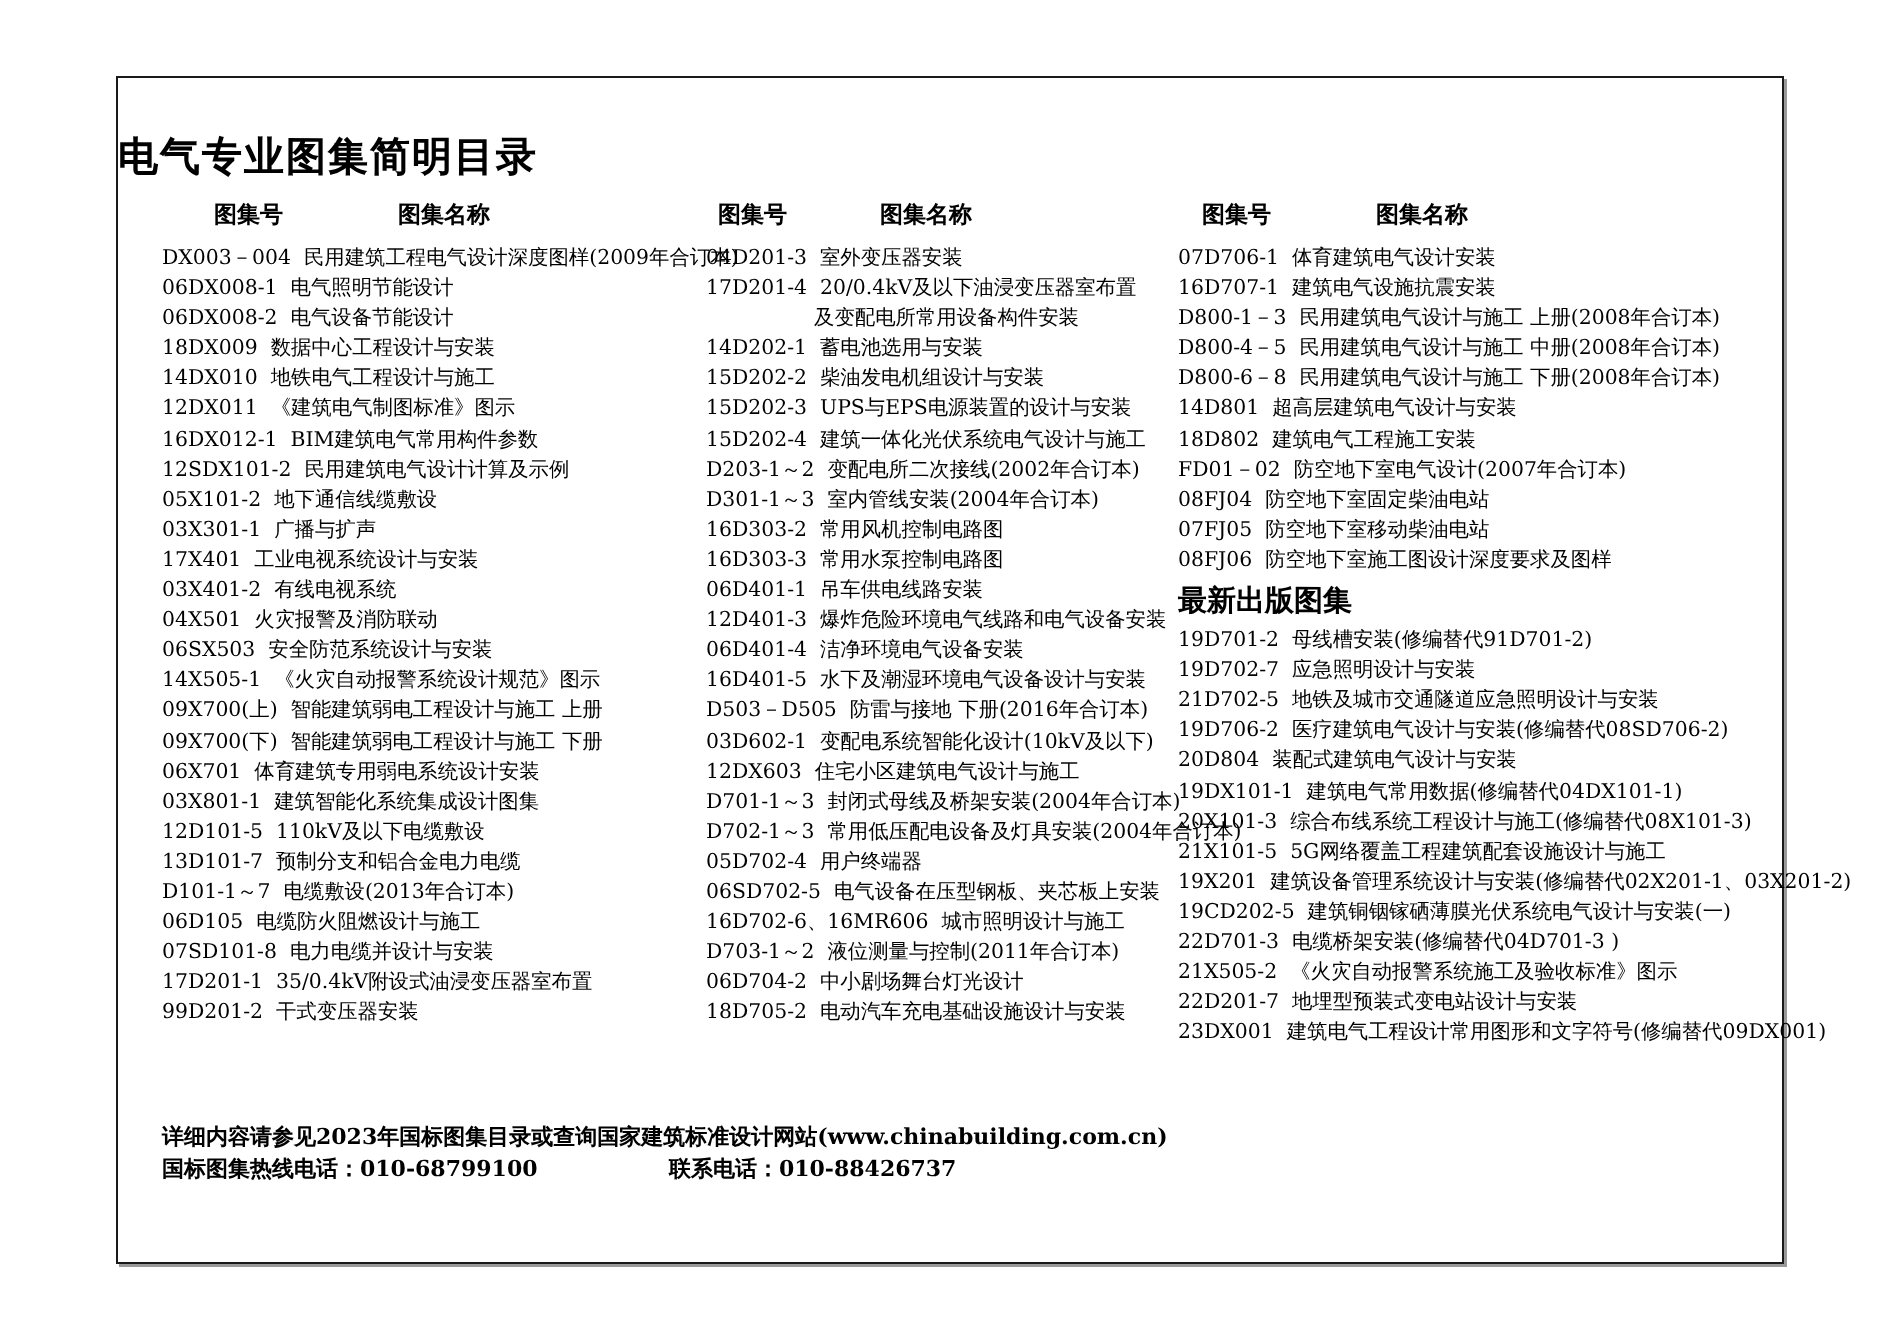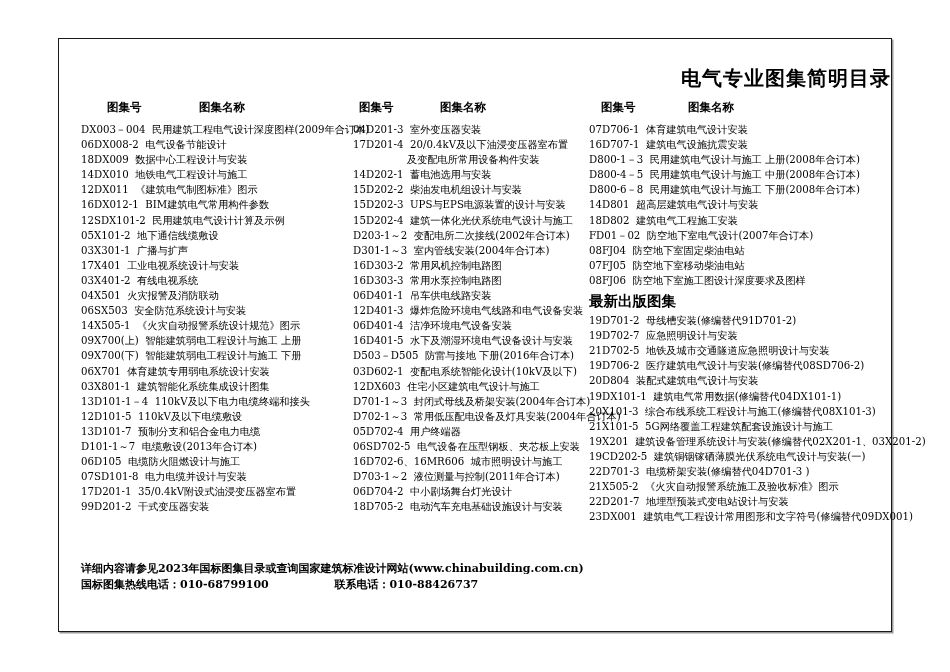--- a/index.html
+++ b/index.html
@@ -21,21 +21,21 @@
     top: 38px;
     width: 834px;
     height: 594px;
     border: 1.5px solid #1a1a1a;
     box-sizing: border-box;
     background: #ffffff;
     box-shadow: 1.5px 1.5px 0 0 #9a9a9a;
   }
 
   #title {
-    text-align: right;
+    text-align: left;
     font-size: 20px;
     font-weight: bold;
     letter-spacing: 1px;
     margin-top: 26px;
     font-family: "DejaVu Serif", "Liberation Serif", serif;
   }
 
   #columns {
     display: flex;
     flex-direction: row;
@@ -111,38 +111,38 @@
 
   <div id="columns">
 
     <div class="col col-1">
       <div class="col-head">
         <span class="head-num">图集号</span>
         <span class="head-name">图集名称</span>
       </div>
       <div class="entries">
           <div class="entry"><span class="code">DX003－004</span>&nbsp;&nbsp;<span class="nm">民用建筑工程电气设计深度图样(2009年合订本)</span></div>
+          <div class="entry"><span class="code">06DX008-1</span>&nbsp;&nbsp;<span class="nm">电气照明节能设计</span></div>
           <div class="entry"><span class="code">06DX008-2</span>&nbsp;&nbsp;<span class="nm">电气设备节能设计</span></div>
           <div class="entry"><span class="code">18DX009</span>&nbsp;&nbsp;<span class="nm">数据中心工程设计与安装</span></div>
           <div class="entry"><span class="code">14DX010</span>&nbsp;&nbsp;<span class="nm">地铁电气工程设计与施工</span></div>
           <div class="entry"><span class="code">12DX011</span>&nbsp;&nbsp;<span class="nm">《建筑电气制图标准》图示</span></div>
           <div class="entry"><span class="code">16DX012-1</span>&nbsp;&nbsp;<span class="nm">BIM建筑电气常用构件参数</span></div>
           <div class="entry"><span class="code">12SDX101-2</span>&nbsp;&nbsp;<span class="nm">民用建筑电气设计计算及示例</span></div>
           <div class="entry"><span class="code">05X101-2</span>&nbsp;&nbsp;<span class="nm">地下通信线缆敷设</span></div>
           <div class="entry"><span class="code">03X301-1</span>&nbsp;&nbsp;<span class="nm">广播与扩声</span></div>
           <div class="entry"><span class="code">17X401</span>&nbsp;&nbsp;<span class="nm">工业电视系统设计与安装</span></div>
           <div class="entry"><span class="code">03X401-2</span>&nbsp;&nbsp;<span class="nm">有线电视系统</span></div>
           <div class="entry"><span class="code">04X501</span>&nbsp;&nbsp;<span class="nm">火灾报警及消防联动</span></div>
           <div class="entry"><span class="code">06SX503</span>&nbsp;&nbsp;<span class="nm">安全防范系统设计与安装</span></div>
           <div class="entry"><span class="code">14X505-1</span>&nbsp;&nbsp;<span class="nm">《火灾自动报警系统设计规范》图示</span></div>
           <div class="entry"><span class="code">09X700(上)</span>&nbsp;&nbsp;<span class="nm">智能建筑弱电工程设计与施工 上册</span></div>
           <div class="entry"><span class="code">09X700(下)</span>&nbsp;&nbsp;<span class="nm">智能建筑弱电工程设计与施工 下册</span></div>
           <div class="entry"><span class="code">06X701</span>&nbsp;&nbsp;<span class="nm">体育建筑专用弱电系统设计安装</span></div>
           <div class="entry"><span class="code">03X801-1</span>&nbsp;&nbsp;<span class="nm">建筑智能化系统集成设计图集</span></div>
-          <div class="entry"><span class="code">13D101-1－4</span>&nbsp;&nbsp;<span class="nm">110kV及以下电力电缆终端和接头</span></div>
           <div class="entry"><span class="code">12D101-5</span>&nbsp;&nbsp;<span class="nm">110kV及以下电缆敷设</span></div>
           <div class="entry"><span class="code">13D101-7</span>&nbsp;&nbsp;<span class="nm">预制分支和铝合金电力电缆</span></div>
           <div class="entry"><span class="code">D101-1～7</span>&nbsp;&nbsp;<span class="nm">电缆敷设(2013年合订本)</span></div>
           <div class="entry"><span class="code">06D105</span>&nbsp;&nbsp;<span class="nm">电缆防火阻燃设计与施工</span></div>
           <div class="entry"><span class="code">07SD101-8</span>&nbsp;&nbsp;<span class="nm">电力电缆并设计与安装</span></div>
           <div class="entry"><span class="code">17D201-1</span>&nbsp;&nbsp;<span class="nm">35/0.4kV附设式油浸变压器室布置</span></div>
           <div class="entry"><span class="code">99D201-2</span>&nbsp;&nbsp;<span class="nm">干式变压器安装</span></div>
         </div>
     </div>
 

